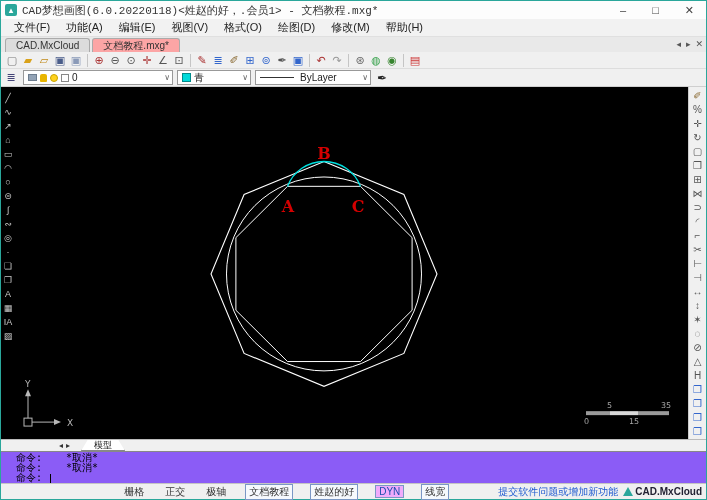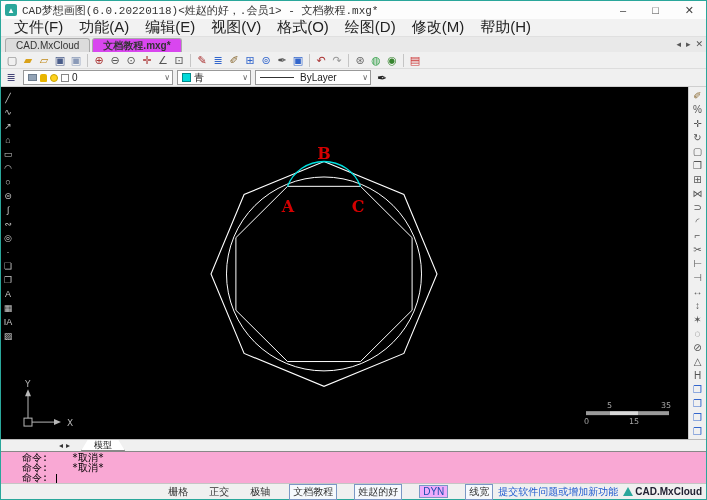--- a/index.html
+++ b/index.html
@@ -9,26 +9,26 @@
 
   
   .titlebar { height:18px; background:#fdfdfd; display:flex; align-items:center; padding:0 4px; flex:0 0 auto; }
   .appicon { width:12px; height:12px; background:#2aa79b; border-radius:2px; color:#fff; font-size:9px; line-height:12px; text-align:center; margin-right:5px; }
   .title-text { font-size:11px; color:#333; white-space:nowrap;font-family:Liberation Mono, monospace; }
   .win-controls { margin-left:auto; display:flex; gap:26px; padding-right:8px; color:#444; font-size:11px; }
   .win-controls span { cursor:default; }
 
   
   .menubar { height:18px; background:#f2f2f2; display:flex; align-items:center; padding-left:6px; gap:2px; border-bottom:1px solid #e0e0e0; flex:0 0 auto; }
-  .menu-item { padding:1px 7px; font-size:15px; color:#222; }
+  .menu-item { padding:1px 7px; font-size:11px; color:#222; }
 
   
   .tabbar { height:15px; background:#e9e9e9; display:flex; align-items:flex-end; padding-left:4px; flex:0 0 auto; position:relative; }
   .tab { font-size:10px; padding:0 10px; height:14px; line-height:13px; border:1px solid #aaa; border-bottom:none; background:#dcdcdc; color:#333; border-radius:3px 3px 0 0; margin-right:2px; }
-  .tab.active { background:#d946ef; font-weight:bold; }
+  .tab.active { background:#fca5a5; font-weight:normal; }
   .tab-nav { position:absolute; right:3px; top:2px; display:flex; gap:5px; color:#555; font-size:9px; }
 
   
   .toolbar1 { height:17px; background:#f0f0f0; display:flex; align-items:center; padding-left:3px; border-bottom:1px solid #ddd; flex:0 0 auto; }
   .tb-btn { width:16px; height:15px; display:inline-flex; align-items:center; justify-content:center; font-size:11px; border:1px solid transparent; }
   .tb-sep { width:1px; height:13px; background:#c5c5c5; margin:0 3px; display:inline-block; }
   .toolbar2 { height:18px; background:#f0f0f0; display:flex; align-items:center; padding-left:2px; gap:4px; border-bottom:1px solid #cfcfcf; flex:0 0 auto; }
   .panel-icon { width:16px; text-align:center; font-size:11px; color:#447; }
   .combo { height:15px; background:#fff; border:1px solid #999; display:flex; align-items:center; font-size:10px; padding:0 2px 0 4px; }
   .combo .arrow { margin-left:auto; color:#666; font-size:8px; padding-left:4px; }
@@ -52,32 +52,32 @@
   .canvas svg { position:absolute; left:0; top:0; width:100%; height:100%; }
   .strip-right { width:18px; background:#f0f0f0; border-left:1px solid #ccc; display:flex; flex-direction:column; align-items:center; padding:2px 0 3px; }
   .rs-icon { font-size:10px; line-height:14px; height:14px; }
 
   
   .modelbar { height:12px; background:#f0f0f0; border-top:1px solid #bbb; display:flex; align-items:center; font-size:9px; flex:0 0 auto; }
   .mb-nav { margin-left:58px; color:#333; letter-spacing:3px; font-size:8px; }
   .mb-tab { margin-left:8px; background:#fff; border:1px solid #888; border-top:none; padding:0 12px; height:11px; line-height:10px; font-size:9px; clip-path:polygon(15% 0,85% 0,100% 100%,0 100%); }
 
   
-  .command { height:32px; background:#f9a8d4; border-top:1px solid #888; font-family:"DejaVu Sans Mono","Liberation Mono",monospace; font-size:10px; padding:1px 21px; flex:0 0 auto; }
+  .command { height:32px; background:#8b5cf6; border-top:1px solid #888; font-family:"DejaVu Sans Mono","Liberation Mono",monospace; font-size:10px; padding:1px 15px; flex:0 0 auto; }
   .cmd-line { height:10px; line-height:10px; white-space:pre; color:#000; }
   .cursor { display:inline-block; width:1px; height:9px; background:#000; vertical-align:middle; margin-left:2px; }
 
   
   .statusbar { height:16px; background:#f0f0f0; border-top:1px solid #c5c5c5; display:flex; align-items:center; font-size:10px; padding:0 4px; flex:0 0 auto; }
   .coords { color:#333; padding-left:2px; white-space:nowrap; }
   .status-right { margin-left:auto; display:flex; align-items:center; gap:5px; }
   .toggle { color:#333; padding:0 2px; white-space:nowrap; }
   .toggle.boxed { border:1px solid #7a97c5; background:#f6f9fd; padding:0 3px; }
   .toggle.dyn { background:#f0abfc; color:#1a4fae; }
-  .status-link { color:#1f5ad0; white-space:nowrap; }
+  .status-link { color:#1f5ad0; white-space:nowrap;margin-left:44px; }
   .brand { display:flex; align-items:center; gap:2px; font-weight:bold; color:#223; }
   .brand-logo { width:0; height:0; border-left:5px solid transparent; border-right:5px solid transparent; border-bottom:9px solid #2aa79b; position:relative; }
 </style>
 </head>
 <body>
 
 <div class="window">
 
   <div class="titlebar">
     <div class="appicon">▴</div>

